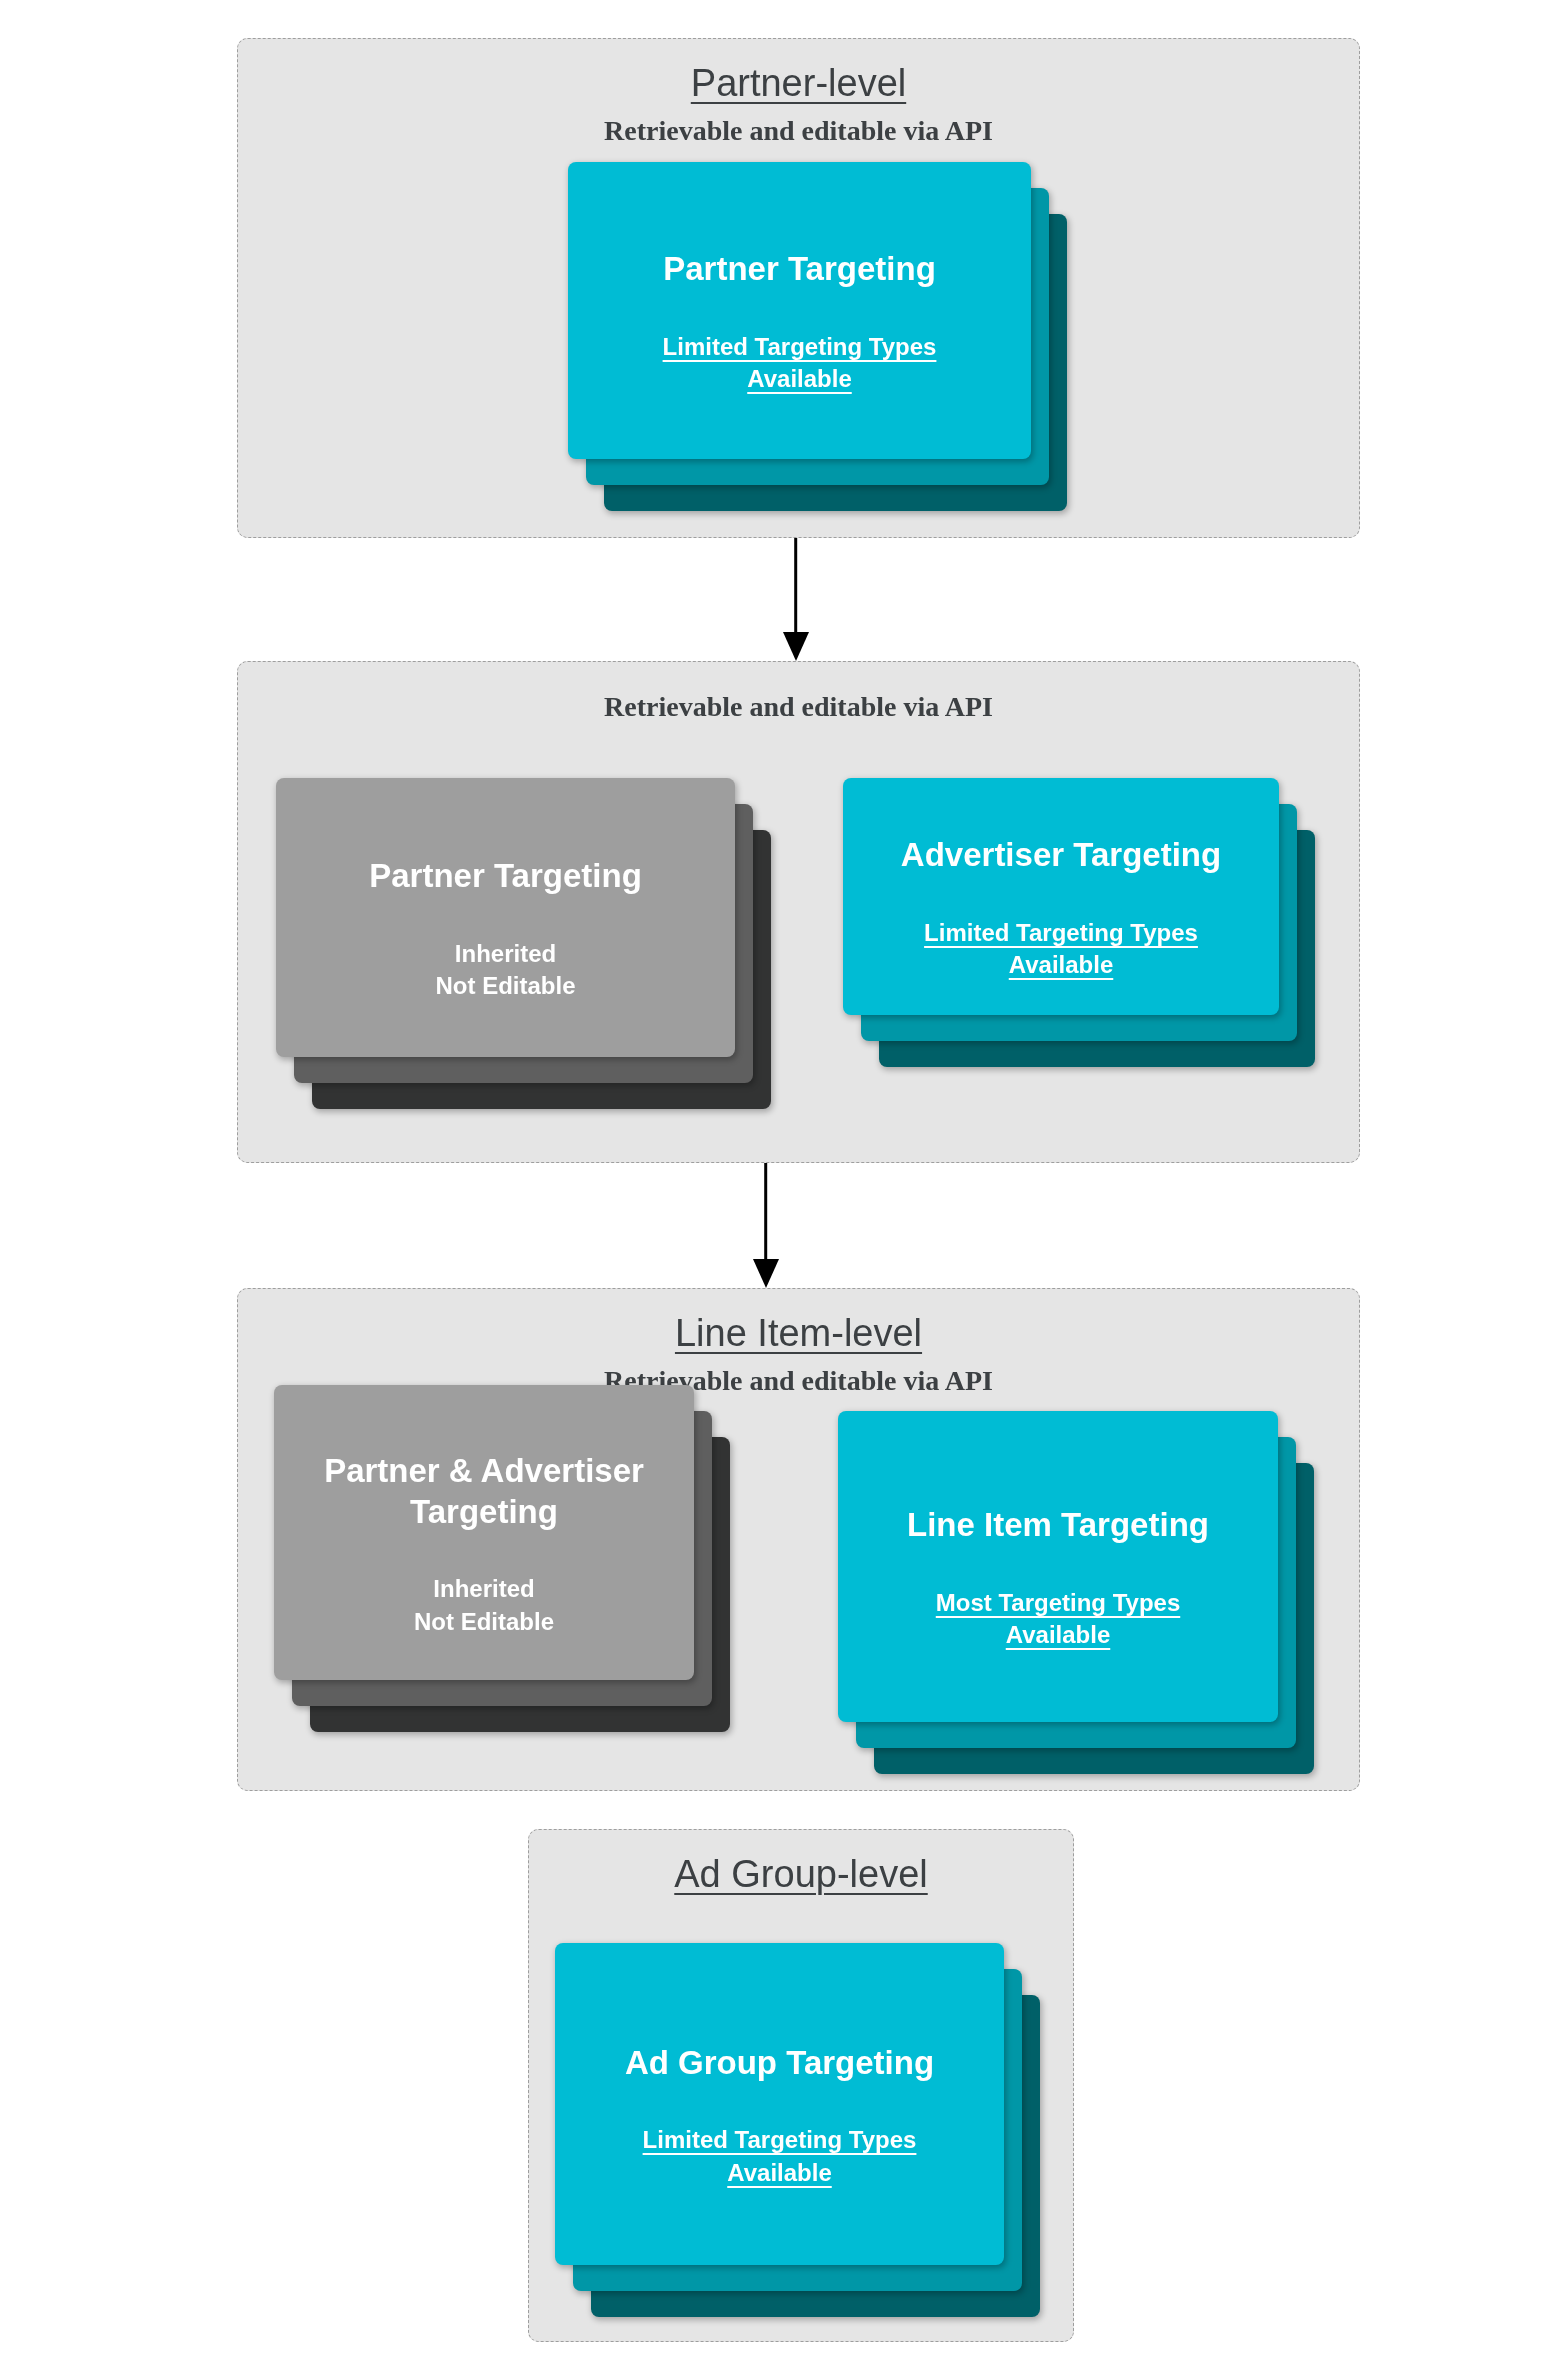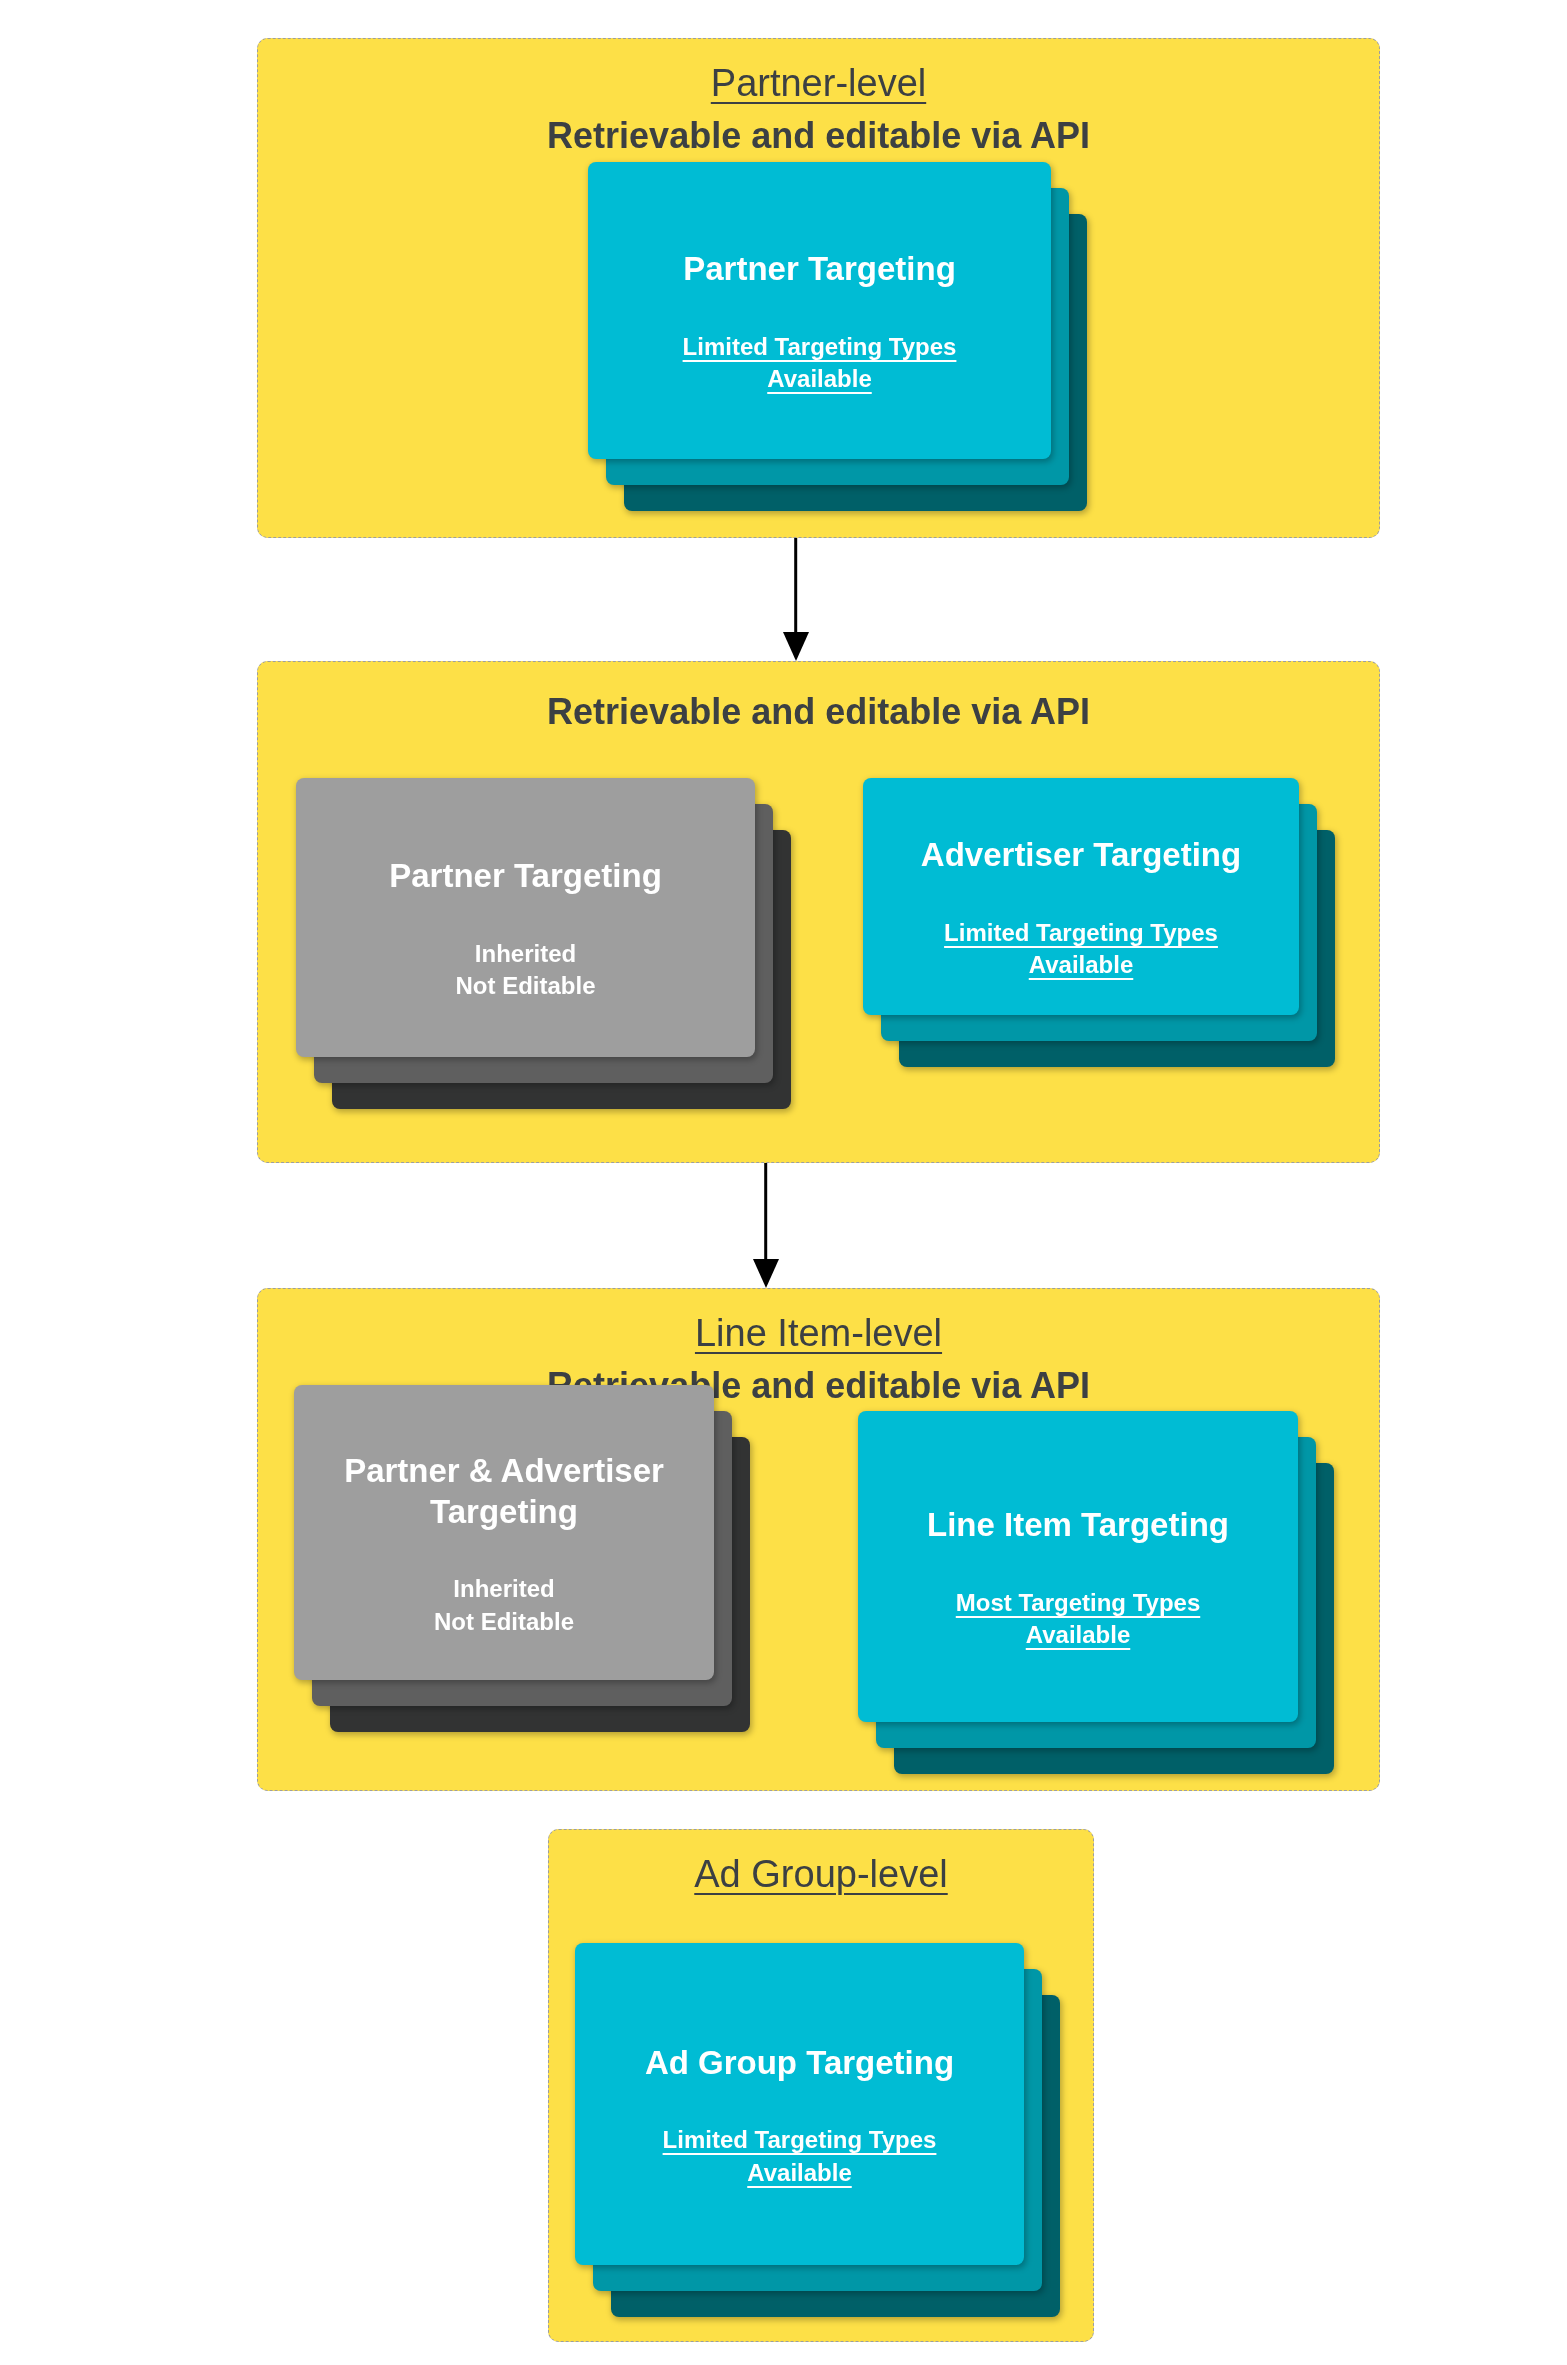--- a/index.html
+++ b/index.html
@@ -9,34 +9,34 @@
     --arrow:#000000; --card-text:#ffffff;
   }
   html,body{margin:0;padding:0;}
   body{
     width:1567px;height:2366px;position:relative;background:#ffffff;
     font-family:"Liberation Sans", sans-serif;
     -webkit-font-smoothing:antialiased;
   }
   .level-box{
     position:absolute;border:1.8px dashed var(--border);border-radius:10.7px;
-    box-sizing:border-box;background:#fde047;margin-left:20px;
+    box-sizing:border-box;background:#e5e5e5;
   }
   #box1{left:237px;top:38px;width:1123px;height:500px;}
   #box2{left:237px;top:661px;width:1123px;height:502px;}
   #box3{left:237px;top:1288px;width:1123px;height:503px;}
   #box4{left:528px;top:1829px;width:546px;height:513px;}
   .box-header{
     position:absolute;left:0;right:0;top:21.4px;text-align:center;color:var(--heading);
   }
   .level-title{
     font-size:38px;font-weight:400;line-height:1.25;
     text-decoration:underline;text-decoration-thickness:1.8px;text-underline-offset:6.3px;
   }
-  .level-subtitle{font-size:36px;font-weight:700;line-height:1.3;margin-top:5.4px;}
+  .level-subtitle{font-size:28px;font-weight:700;line-height:1.3;margin-top:5.4px;font-family:Liberation Serif, serif;}
   .level-subtitle.red{color:var(--red);}
   
   .stack{position:absolute;}
   .layer,.card-face{
     position:absolute;width:100%;height:100%;border-radius:8px;
     box-shadow:1.8px 2.7px 6.3px rgba(0,0,0,0.28);
   }
   .layer.l2{left:18px;top:26px;}
   .layer.l3{left:36px;top:52px;}
   .teal .card-face{background:var(--teal);}

